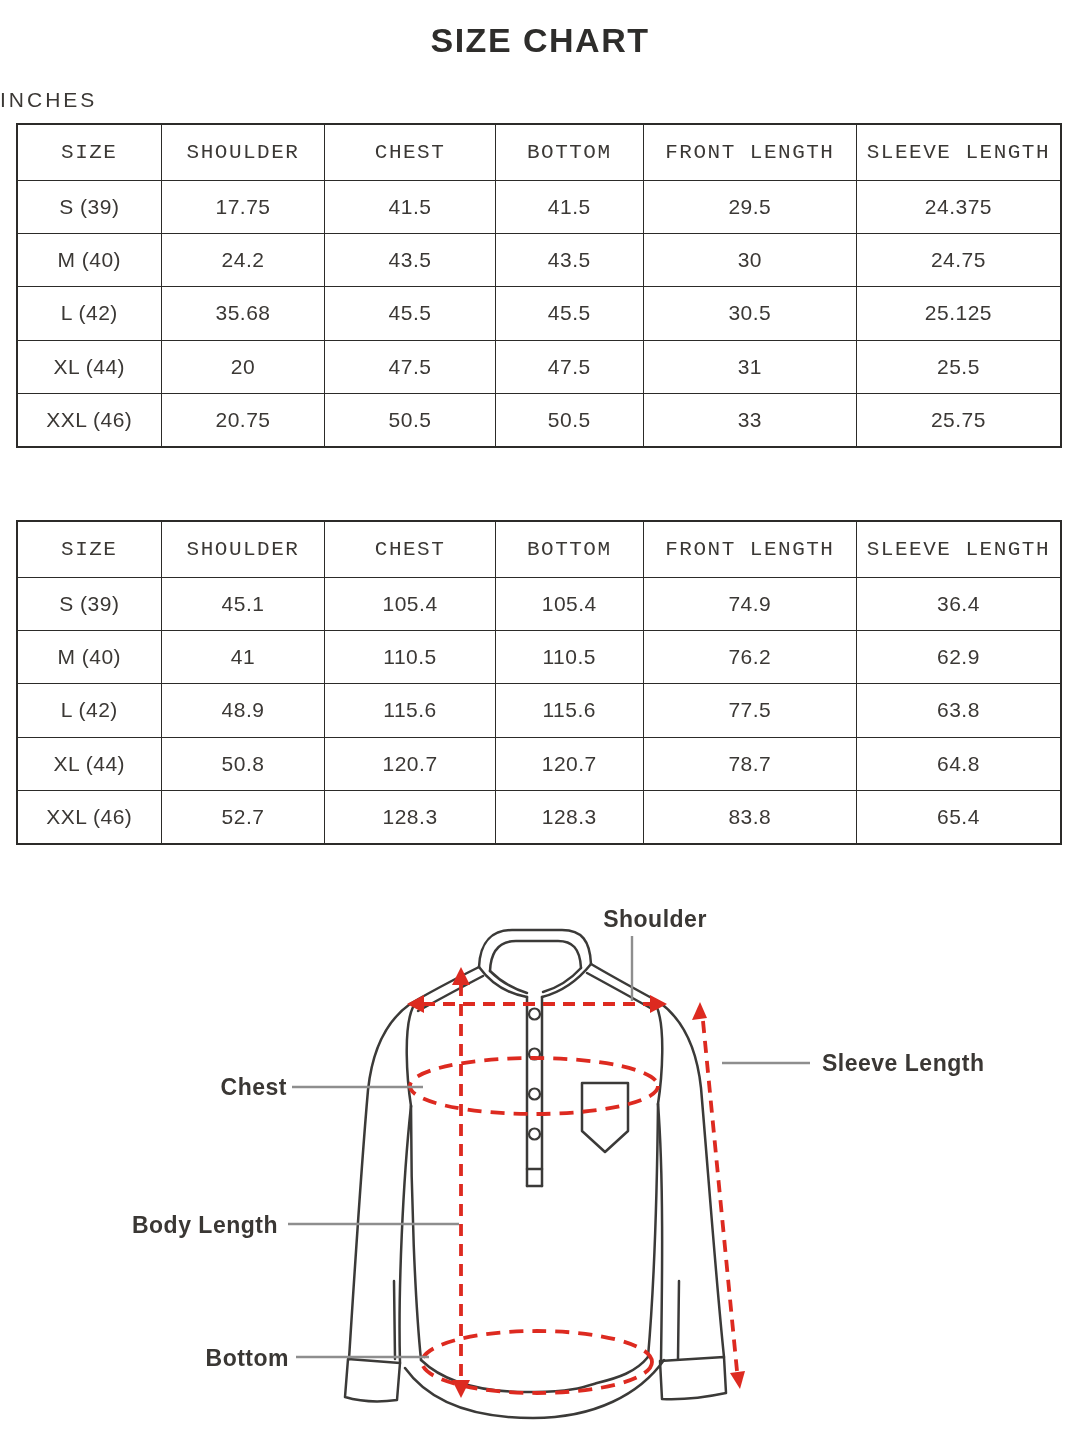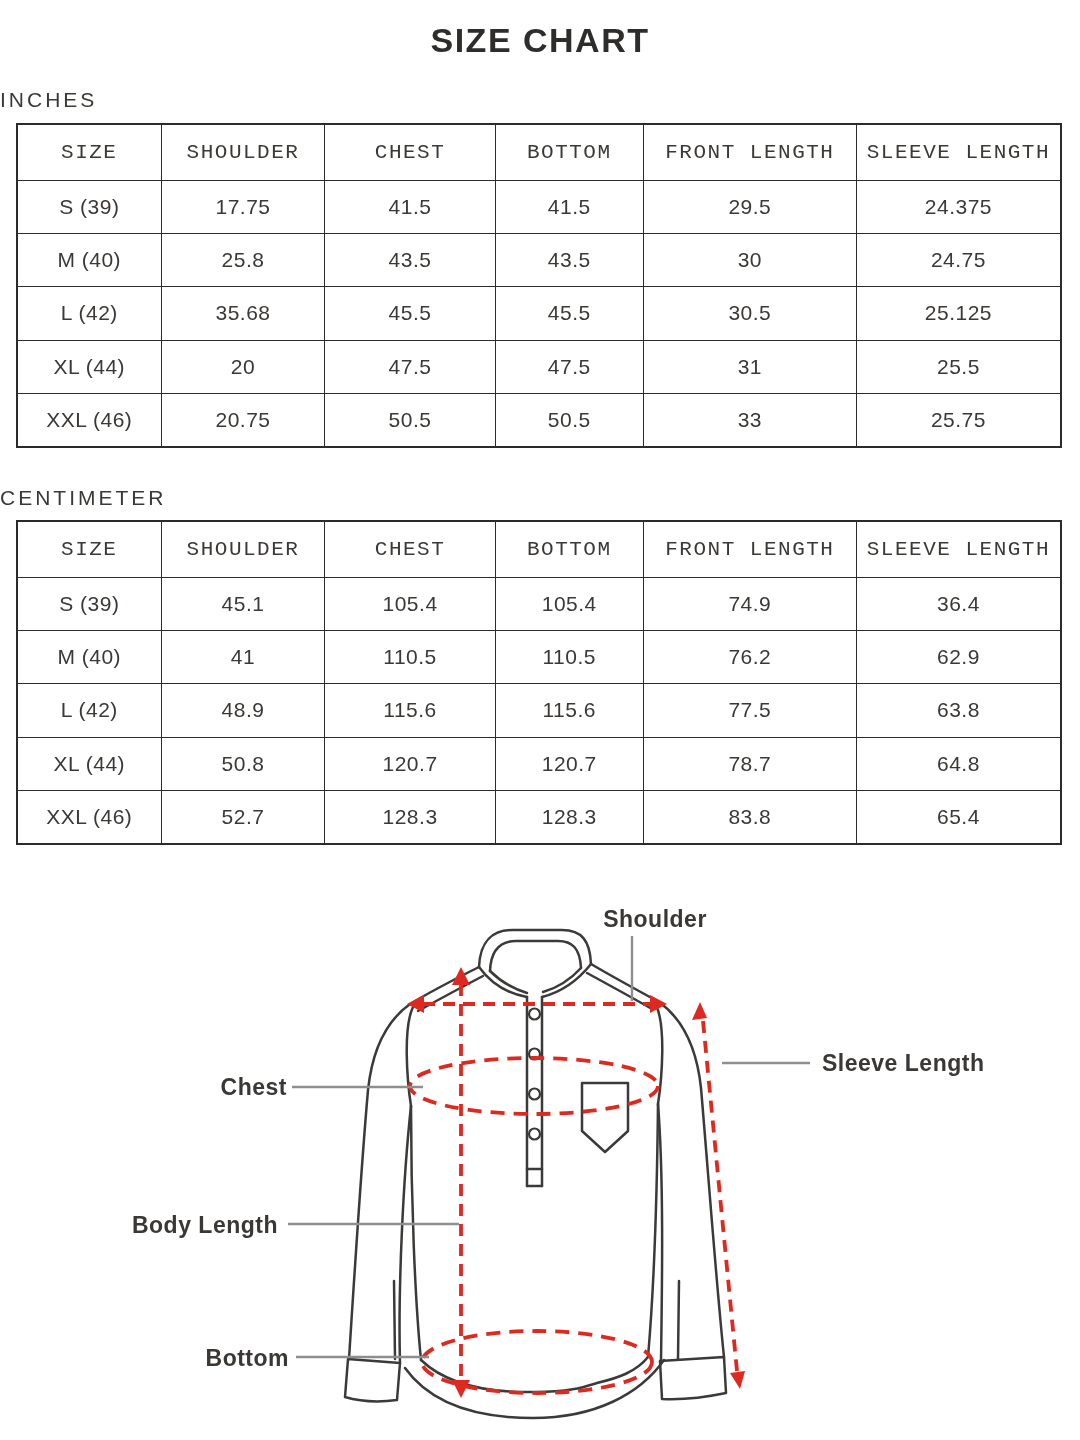--- a/index.html
+++ b/index.html
@@ -148,21 +148,21 @@
         <tr>
           <td>S (39)</td>
           <td>17.75</td>
           <td>41.5</td>
           <td>41.5</td>
           <td>29.5</td>
           <td>24.375</td>
         </tr>
         <tr>
           <td>M (40)</td>
-          <td>25.8</td>
+          <td>24.2</td>
           <td>43.5</td>
           <td>43.5</td>
           <td>30</td>
           <td>24.75</td>
         </tr>
         <tr>
           <td>L (42)</td>
           <td>35.68</td>
           <td>45.5</td>
           <td>45.5</td>
@@ -181,21 +181,20 @@
           <td>XXL (46)</td>
           <td>20.75</td>
           <td>50.5</td>
           <td>50.5</td>
           <td>33</td>
           <td>25.75</td>
         </tr>
       </tbody>
     </table>
 
-  <div class="unit-label unit-2">CENTIMETER</div>
   <table class="size-table t2">
       <colgroup>
         <col style="width: 13.8%;">
         <col style="width: 15.7%;">
         <col style="width: 16.3%;">
         <col style="width: 14.2%;">
         <col style="width: 20.4%;">
         <col style="width: 19.6%;">
       </colgroup>
       <thead>

